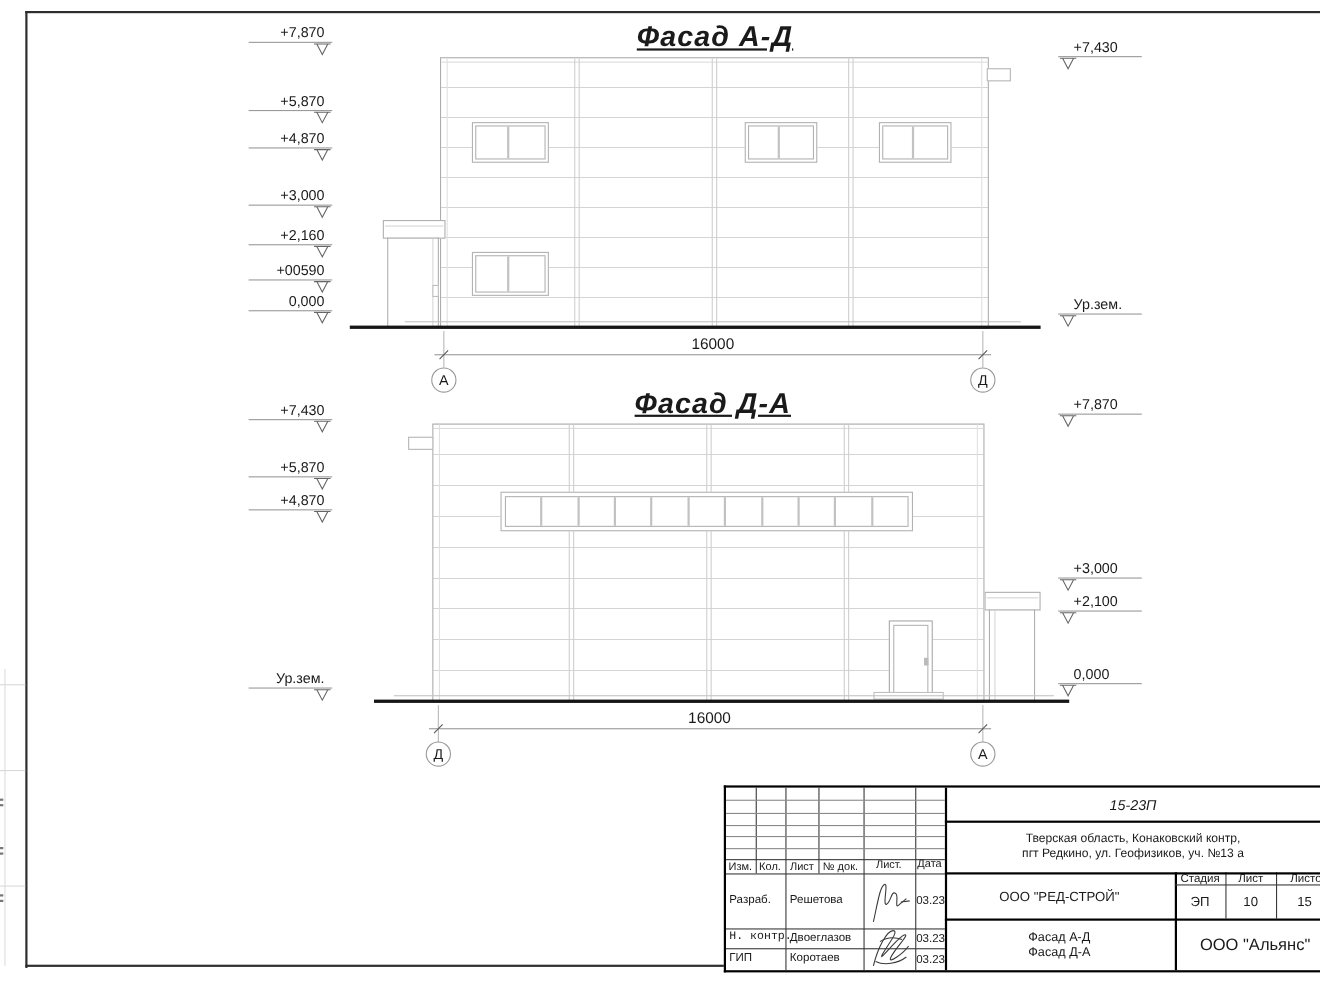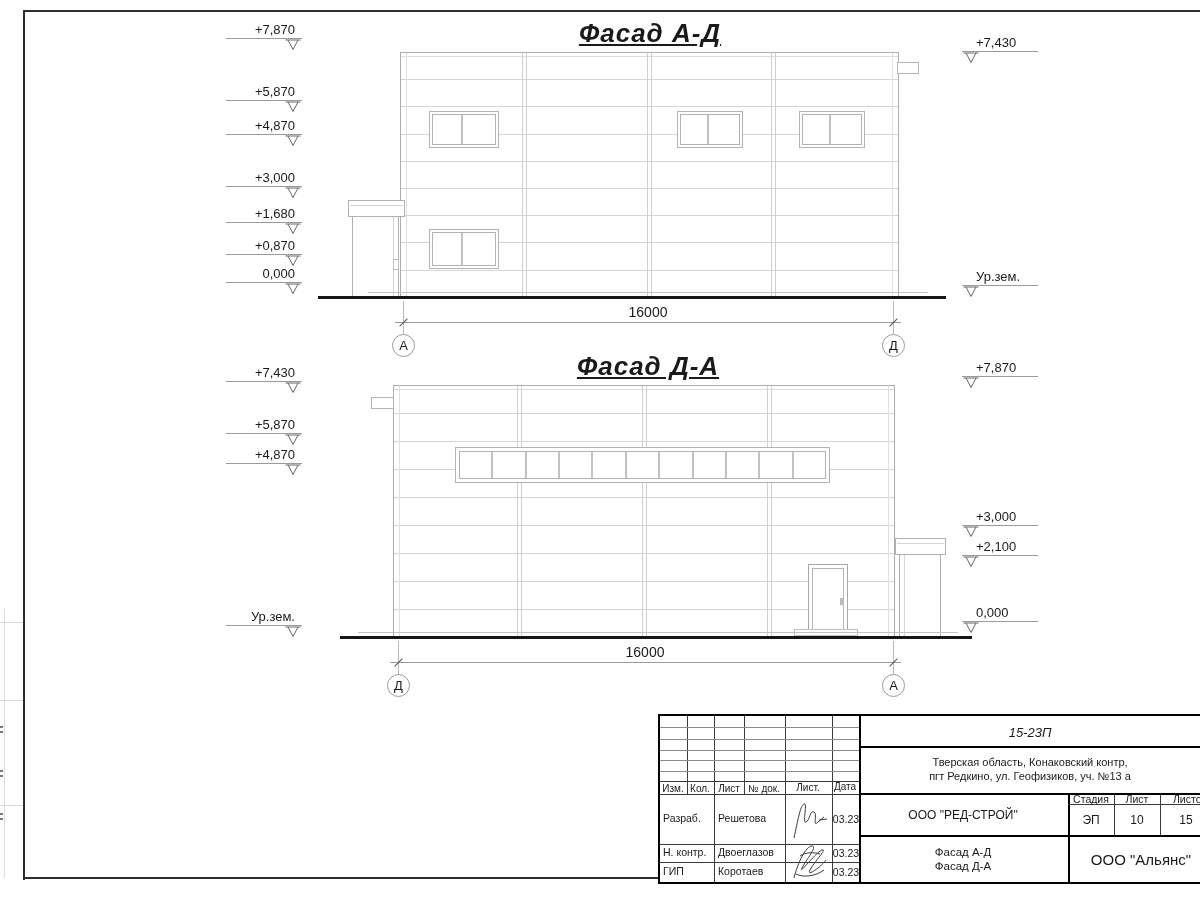--- a/index.html
+++ b/index.html
@@ -177,27 +177,27 @@
           <path d="M0.5,1 H15.5 M3,1 L8,10.5 L13,1" stroke="#666" fill="none"></path>
         </svg>
     </div>
     <div class="mark mark-l" style="left:226px;top:170px;">
       <span class="mark-label">+3,000</span>
       <svg class="vmark" width="16" height="12">
           <path d="M0.5,1 H15.5 M3,1 L8,10.5 L13,1" stroke="#666" fill="none"></path>
         </svg>
     </div>
     <div class="mark mark-l" style="left:226px;top:206px;">
-      <span class="mark-label">+1,680</span>
+      <span class="mark-label">+2,160</span>
       <svg class="vmark" width="16" height="12">
           <path d="M0.5,1 H15.5 M3,1 L8,10.5 L13,1" stroke="#666" fill="none"></path>
         </svg>
     </div>
     <div class="mark mark-l" style="left:226px;top:238px;">
-      <span class="mark-label">+0,870</span>
+      <span class="mark-label">+00590</span>
       <svg class="vmark" width="16" height="12">
           <path d="M0.5,1 H15.5 M3,1 L8,10.5 L13,1" stroke="#666" fill="none"></path>
         </svg>
     </div>
     <div class="mark mark-l" style="left:226px;top:266px;">
       <span class="mark-label">0,000</span>
       <svg class="vmark" width="16" height="12">
           <path d="M0.5,1 H15.5 M3,1 L8,10.5 L13,1" stroke="#666" fill="none"></path>
         </svg>
     </div>
@@ -353,21 +353,21 @@
     <span class="tb-txt c" style="left:13px;top:72px;font-size:10px;">Изм.</span>
     <span class="tb-txt c" style="left:40px;top:72px;font-size:10px;">Кол.</span>
     <span class="tb-txt c" style="left:69px;top:72px;font-size:10px;">Лист</span>
     <span class="tb-txt c" style="left:104px;top:72px;font-size:10px;">№ док.</span>
     <span class="tb-txt c" style="left:148px;top:71px;font-size:10px;">Лист.</span>
     <span class="tb-txt c" style="left:185px;top:70px;font-size:10px;">Дата</span>
 
     <span class="tb-txt" style="left:3px;top:96px;font-size:10.5px;">Разраб.</span>
     <span class="tb-txt" style="left:58px;top:96px;font-size:10.5px;">Решетова</span>
     <span class="tb-txt c" style="left:186px;top:103px;font-size:10.5px;">03.23</span>
-    <span class="tb-txt" style="left:3px;top:130px;font-size:10.5px;">Н. контр.</span>
+    <span class="tb-txt" style="left:3px;top:130px;font-size:10.5px;font-family:Liberation Mono, monospace;">Н. контр.</span>
     <span class="tb-txt" style="left:58px;top:130px;font-size:10.5px;text-align:center;">Двоеглазов</span>
     <span class="tb-txt c" style="left:186px;top:137px;font-size:10.5px;">03.23</span>
     <span class="tb-txt" style="left:3px;top:149px;font-size:10.5px;">ГИП</span>
     <span class="tb-txt" style="left:58px;top:149px;font-size:10.5px;">Коротаев</span>
     <span class="tb-txt c" style="left:186px;top:156px;font-size:10.5px;">03.23</span>
 
     <svg class="sig-svg" style="left:128px;top:82px;" width="42" height="44" viewBox="0 0 42 44">
       <path d="M6,40 C10,22 12,8 16,6 C20,4 14,26 18,24 C22,22 22,12 26,14 C30,16 24,30 30,24 L36,19" stroke="#3a3a3a" stroke-width="1" fill="none"></path>
       <path d="M31,22 L39,21" stroke="#3a3a3a" stroke-width="1" fill="none"></path>
     </svg>

